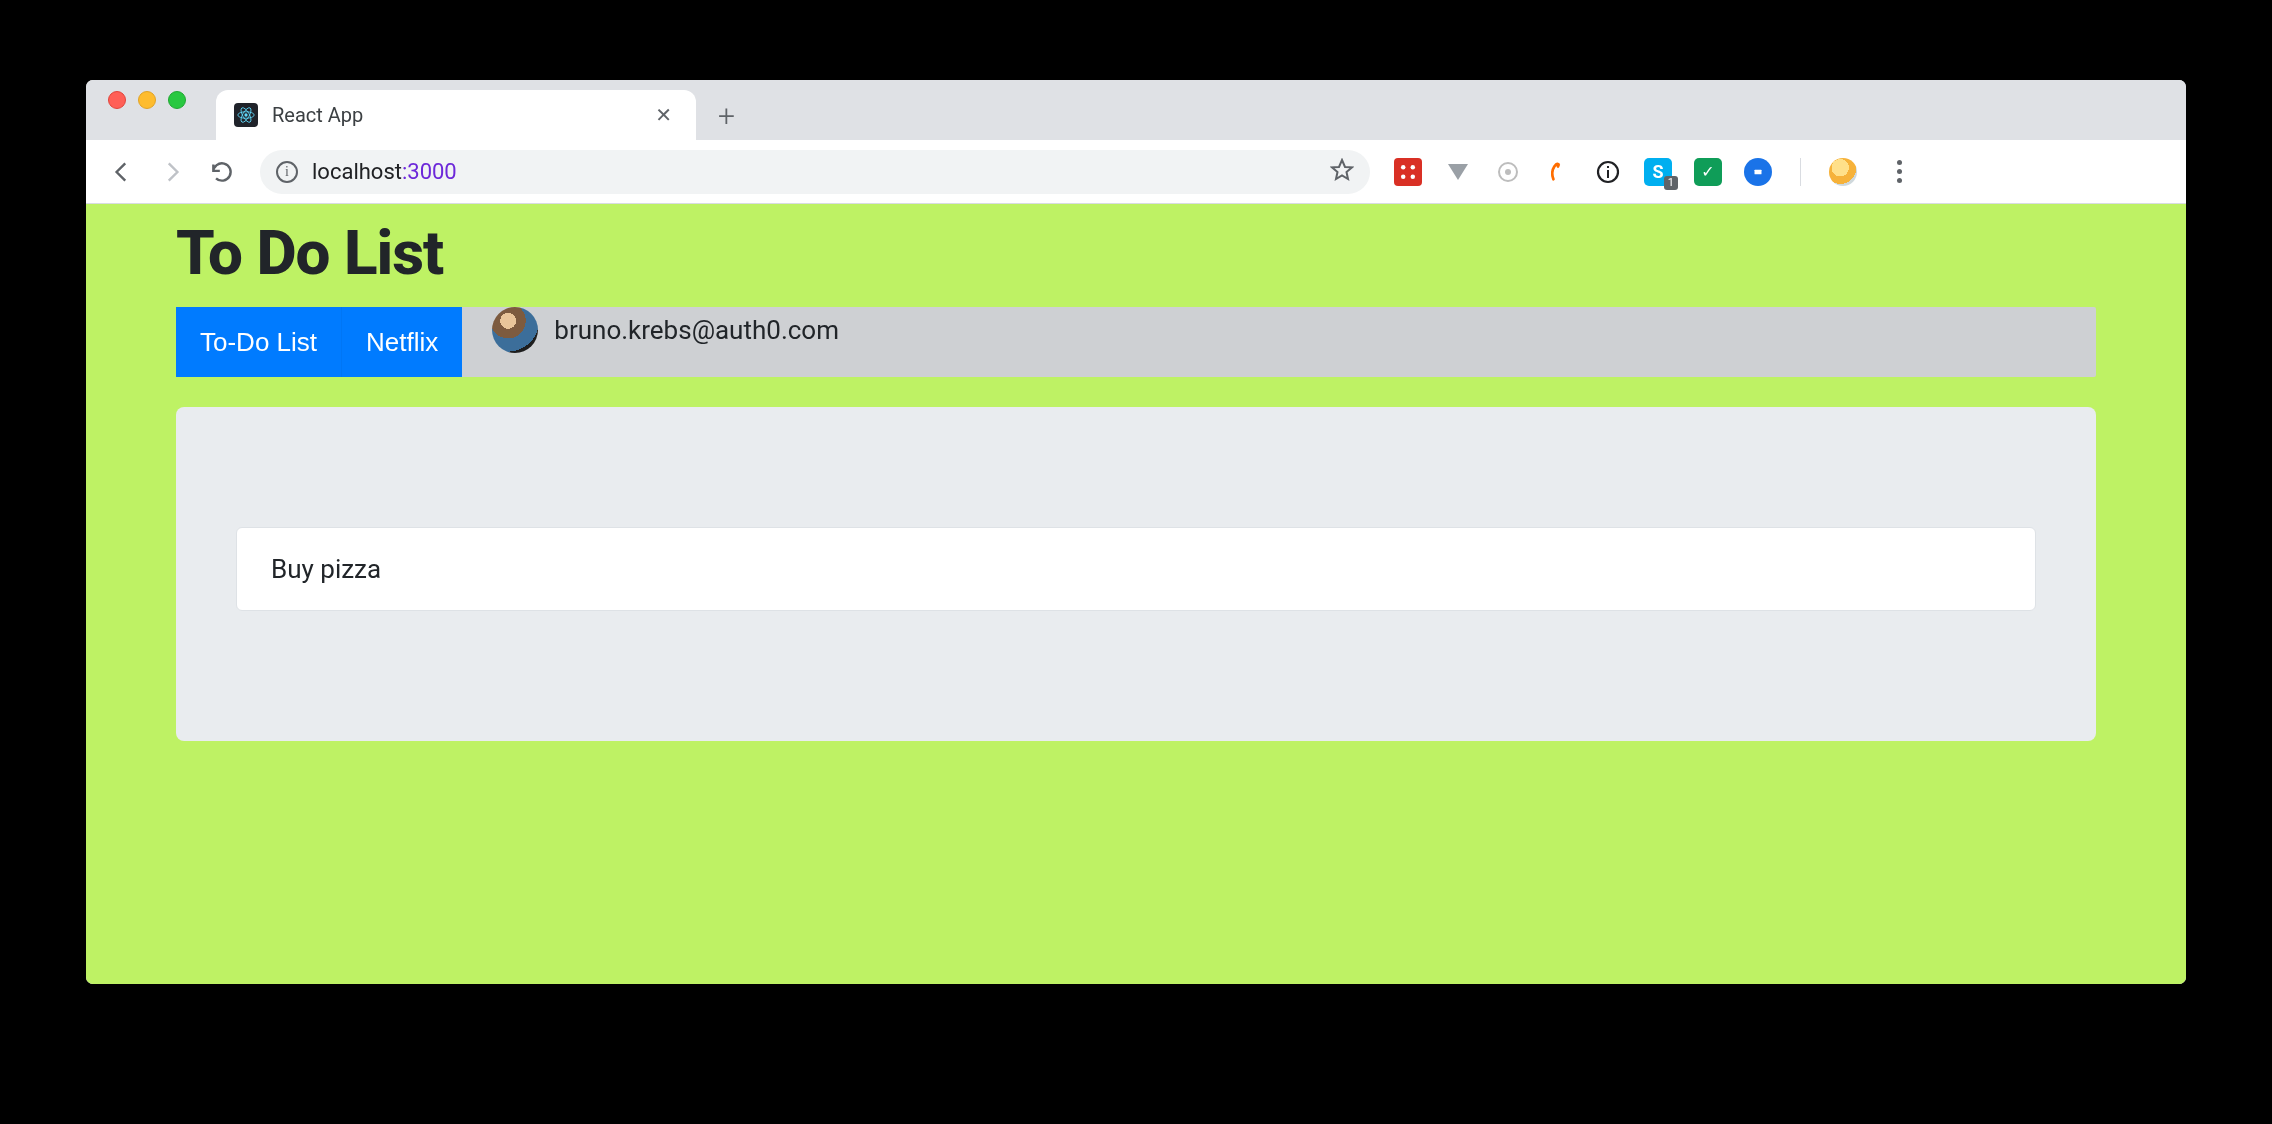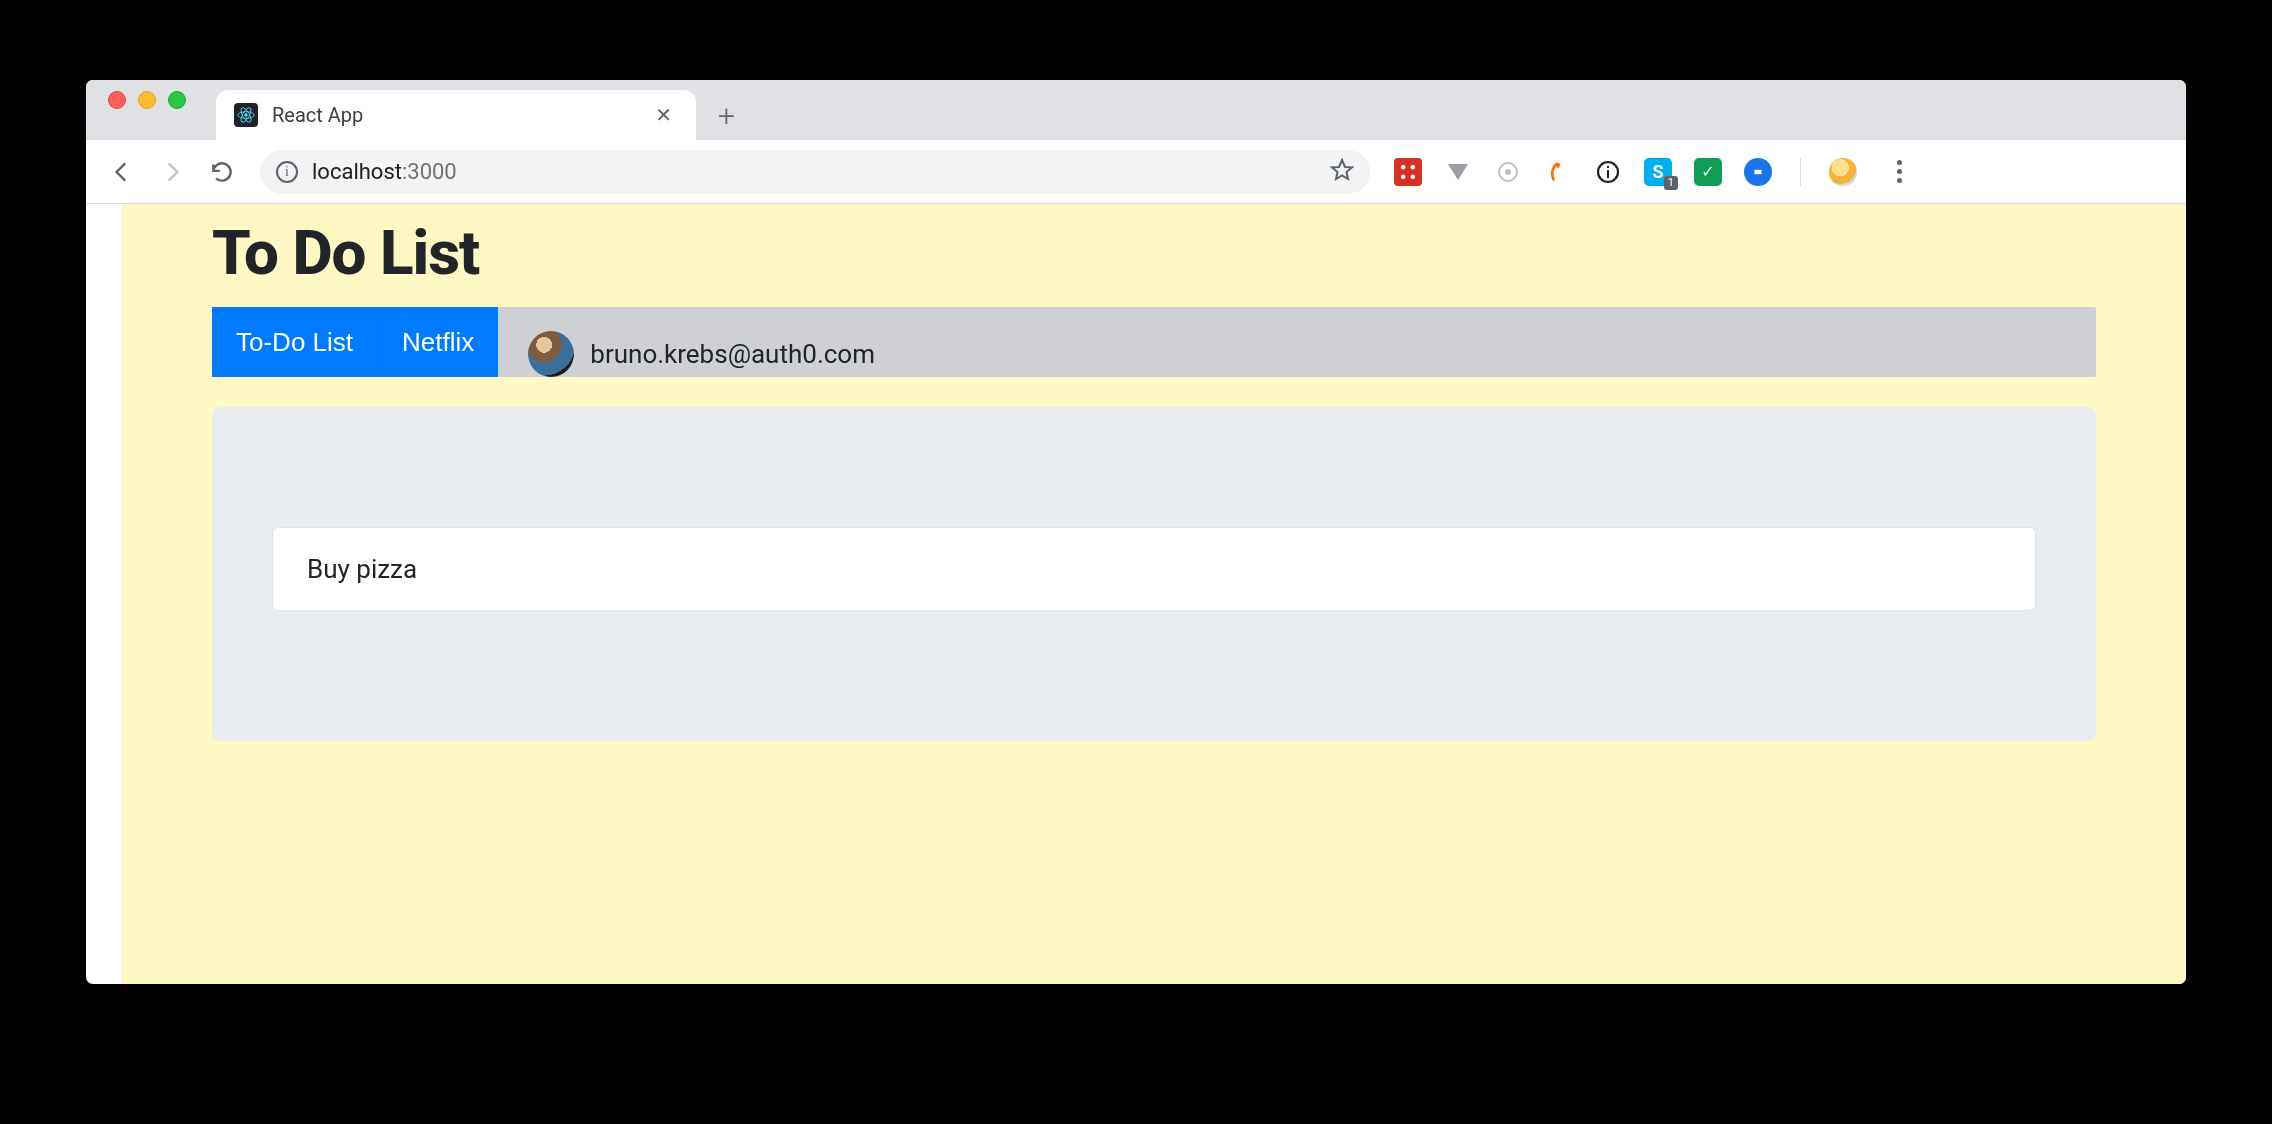--- a/index.html
+++ b/index.html
@@ -105,42 +105,42 @@
   }
   .omni-info {
     width: 22px; height: 22px;
     border: 2px solid #5f6368;
     border-radius: 50%;
     display: flex; align-items: center; justify-content: center;
     font-size: 14px; color: #5f6368;
     font-family: Georgia, serif;
   }
   .omni-url { font-size: 22px; color: #202124; }
-  .omni-url .muted { color: #737373; }
+  .omni-url .muted { color: #6d28d9; }
   .omni-spacer { flex: 1; }
   .omni-star { color: #5f6368; }
   .omni-star svg { width: 24px; height: 24px; fill: none; stroke: currentColor; stroke-width: 2; }
   .ext-row { display: flex; align-items: center; gap: 22px; padding: 0 8px; }
   .ext-icon { width: 28px; height: 28px; display:flex; align-items:center; justify-content:center; border-radius: 4px; position: relative; }
   .ext-sep { width: 1px; height: 28px; background: #d9dce1; margin: 0 6px; }
   .badge {
     position: absolute; bottom: -4px; right: -6px;
     background: #5f6368; color: #fff;
     font-size: 11px; padding: 0 4px; border-radius: 3px; line-height: 14px;
   }
   .menu-dots { width: 40px; display: flex; flex-direction: column; align-items: center; gap: 4px; cursor: pointer; }
   .menu-dots span { width: 5px; height: 5px; background: #5f6368; border-radius: 50%; }
   
-  .page { background: #fef9c3; padding: 0 0 22px 0; min-height: 780px; margin-left: 36px; }
+  .page { background: #bef264; padding: 0 0 22px 0; min-height: 780px; }
   .container { padding: 12px 90px 0 90px; }
   h1 { font-size: 62px; font-weight: 800; letter-spacing: -1px; color: #212529; margin-bottom: 18px; }
   .navbar {
     background: #ced0d3;
     display: flex;
-    align-items: flex-end;
+    align-items: flex-start;
     height: 70px;
     border-radius: 2px;
     margin-bottom: 30px;
   }
   .btn {
     height: 70px;
     display: flex; align-items: center;
     padding: 0 24px;
     font-size: 26px;
     color: #fff;

